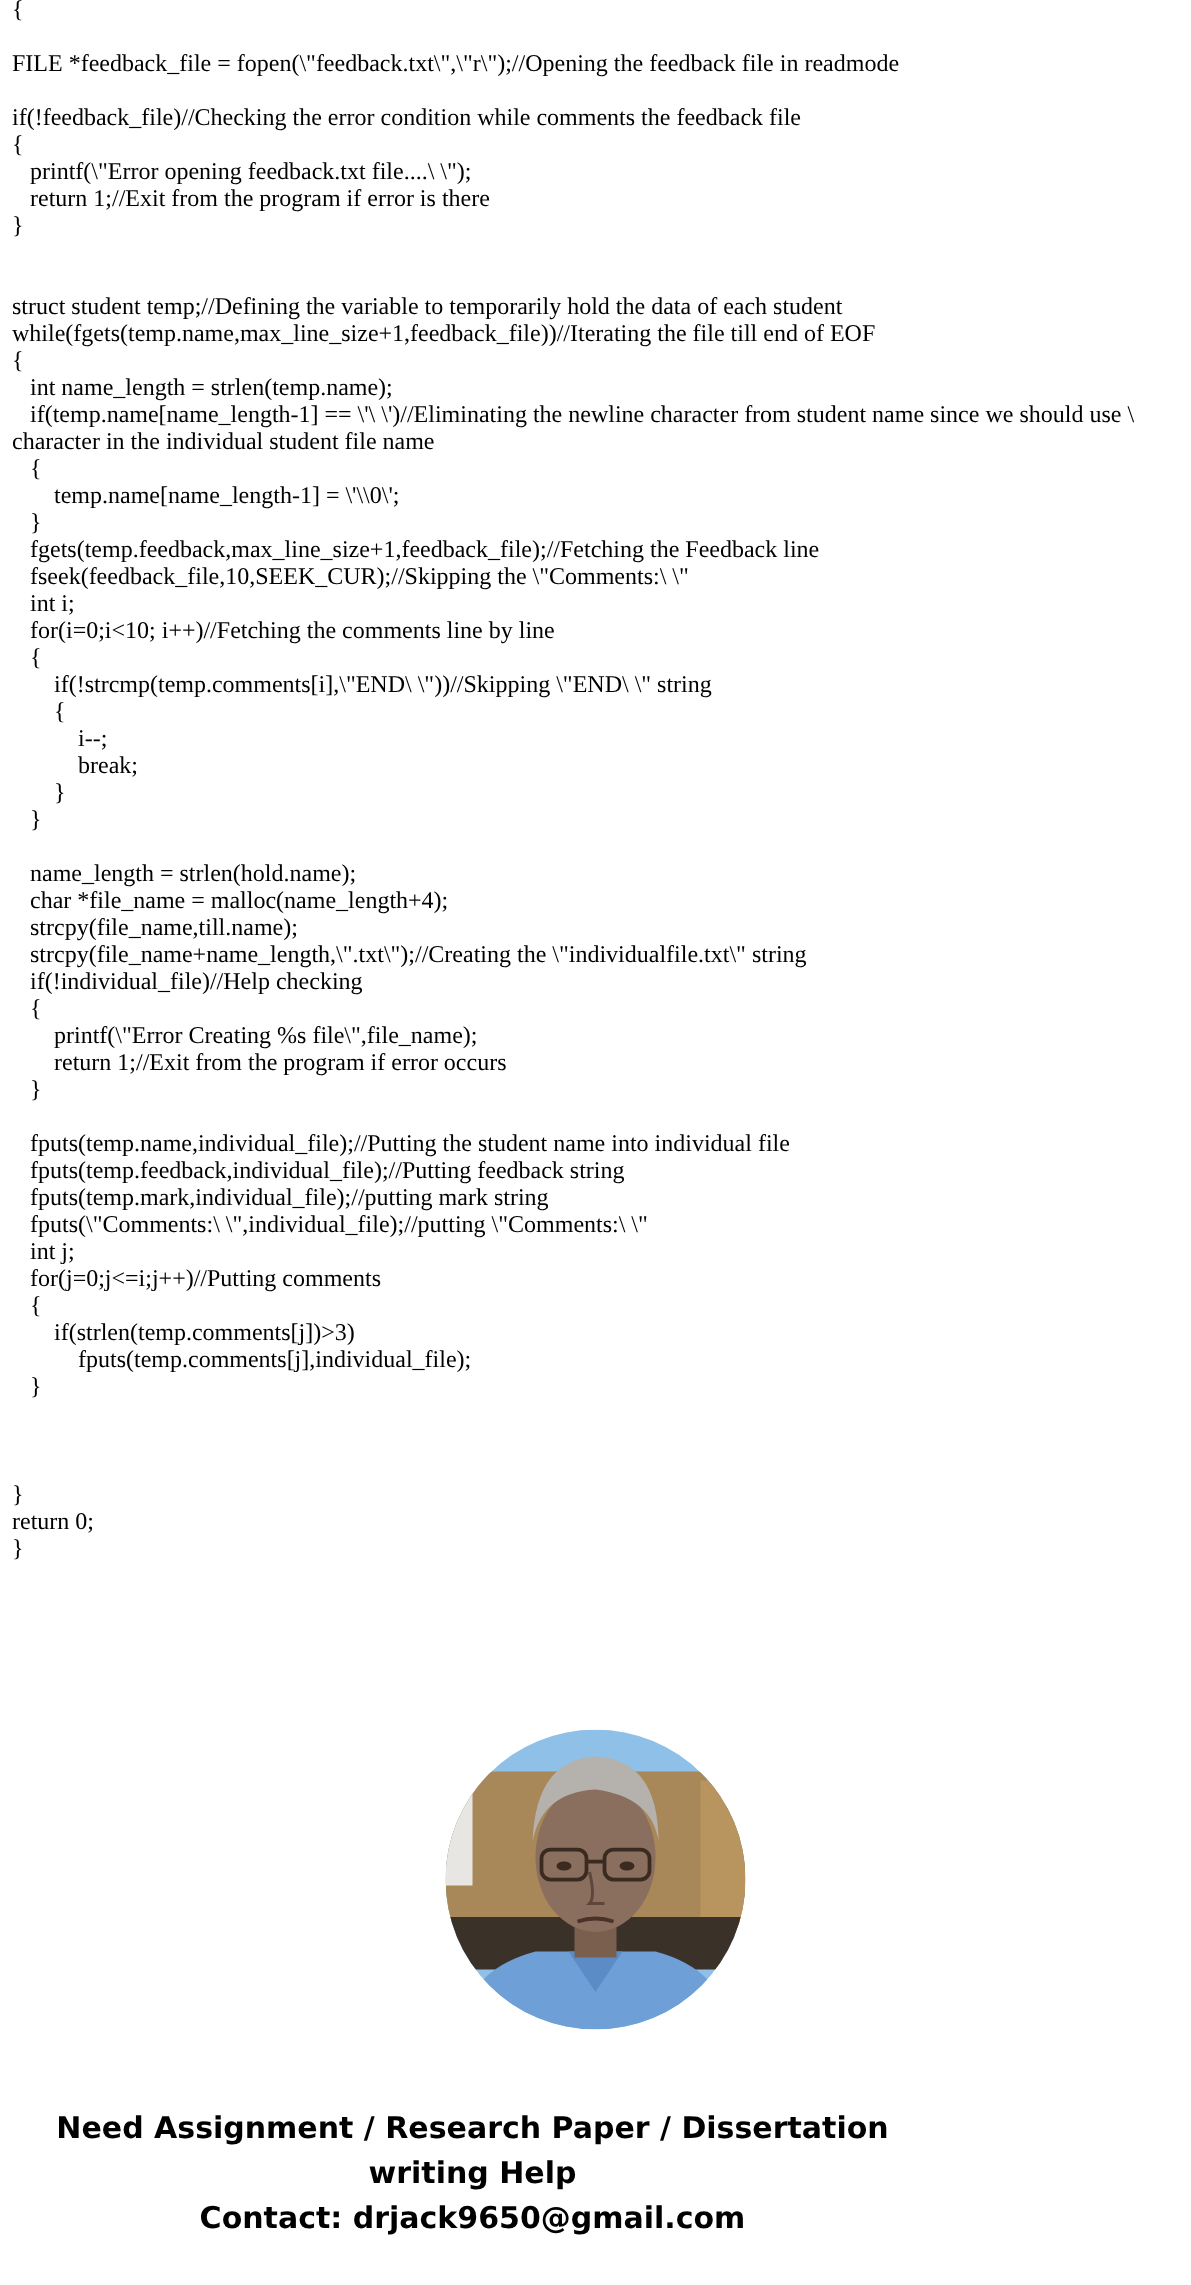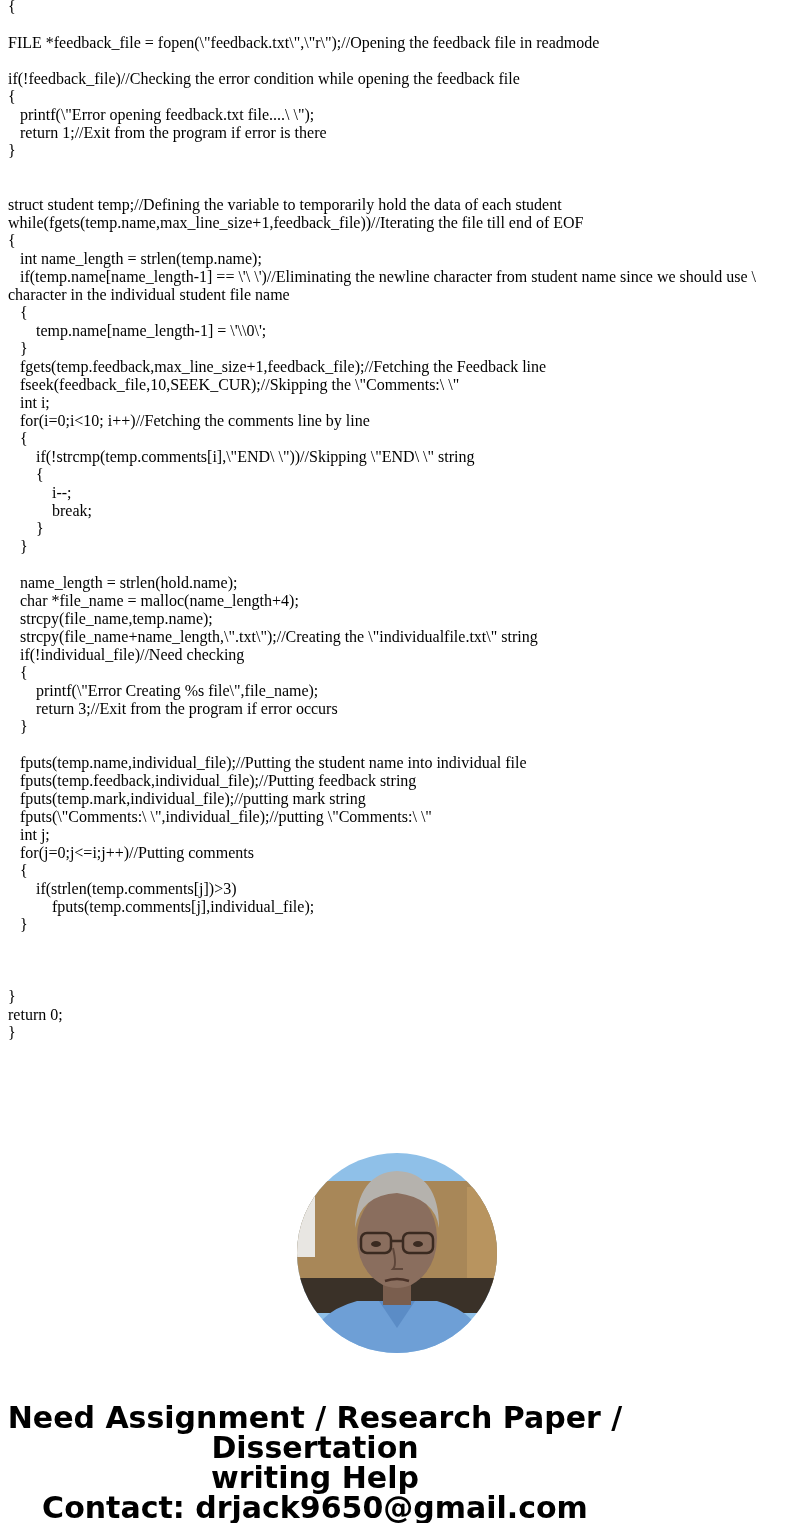--- a/index.html
+++ b/index.html
@@ -9,33 +9,33 @@
       font-family: "Liberation Serif", serif; font-size: 16px; line-height: 18px;
     }
     .line { white-space: pre-wrap; min-height: 18px; }
     .avatar-wrap {
       position: absolute; left: 297px; top: 1153px; width: 200px; height: 200px;
       border-radius: 50%; overflow: hidden;
     }
     .avatar-wrap svg { display: block; }
     .promo {
       position: absolute; left: 0; top: 1403px; width: 630px; text-align: center;
-      font-family: "DejaVu Sans", sans-serif; font-weight: bold; font-size: 30px; line-height: 30px;
+      font-family: "DejaVu Sans", sans-serif; font-weight: bold; font-size: 20px; line-height: 30px;
       color: #000;
     }
   </style>
 </head>
 <body>
 
 <div class="code">
   <div class="line">{</div>
   <div class="line"></div>
   <div class="line">FILE *feedback_file = fopen(\"feedback.txt\",\"r\");//Opening the feedback file in readmode</div>
   <div class="line"></div>
-  <div class="line">if(!feedback_file)//Checking the error condition while opening the feedback file</div>
+  <div class="line">if(!feedback_file)//Checking the error condition while comments the feedback file</div>
   <div class="line">{</div>
   <div class="line">   printf(\"Error opening feedback.txt file....\ \");</div>
   <div class="line">   return 1;//Exit from the program if error is there</div>
   <div class="line">}</div>
   <div class="line"></div>
   <div class="line"></div>
   <div class="line">struct student temp;//Defining the variable to temporarily hold the data of each student</div>
   <div class="line">while(fgets(temp.name,max_line_size+1,feedback_file))//Iterating the file till end of EOF</div>
   <div class="line">{</div>
   <div class="line">   int name_length = strlen(temp.name);</div>
@@ -50,26 +50,26 @@
   <div class="line">   {</div>
   <div class="line">       if(!strcmp(temp.comments[i],\"END\ \"))//Skipping \"END\ \" string</div>
   <div class="line">       {</div>
   <div class="line">           i--;</div>
   <div class="line">           break;</div>
   <div class="line">       }</div>
   <div class="line">   }</div>
   <div class="line"></div>
   <div class="line">   name_length = strlen(hold.name);</div>
   <div class="line">   char *file_name = malloc(name_length+4);</div>
-  <div class="line">   strcpy(file_name,temp.name);</div>
+  <div class="line">   strcpy(file_name,till.name);</div>
   <div class="line">   strcpy(file_name+name_length,\".txt\");//Creating the \"individualfile.txt\" string</div>
-  <div class="line">   if(!individual_file)//Need checking</div>
+  <div class="line">   if(!individual_file)//Help checking</div>
   <div class="line">   {</div>
   <div class="line">       printf(\"Error Creating %s file\",file_name);</div>
-  <div class="line">       return 3;//Exit from the program if error occurs</div>
+  <div class="line">       return 1;//Exit from the program if error occurs</div>
   <div class="line">   }</div>
   <div class="line"></div>
   <div class="line">   fputs(temp.name,individual_file);//Putting the student name into individual file</div>
   <div class="line">   fputs(temp.feedback,individual_file);//Putting feedback string</div>
   <div class="line">   fputs(temp.mark,individual_file);//putting mark string</div>
   <div class="line">   fputs(\"Comments:\ \",individual_file);//putting \"Comments:\ \"</div>
   <div class="line">   int j;</div>
   <div class="line">   for(j=0;j&lt;=i;j++)//Putting comments</div>
   <div class="line">   {</div>
   <div class="line">       if(strlen(temp.comments[j])&gt;3)</div>

